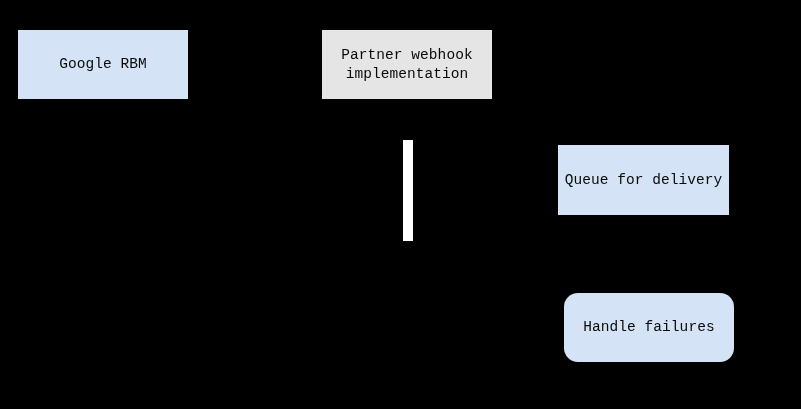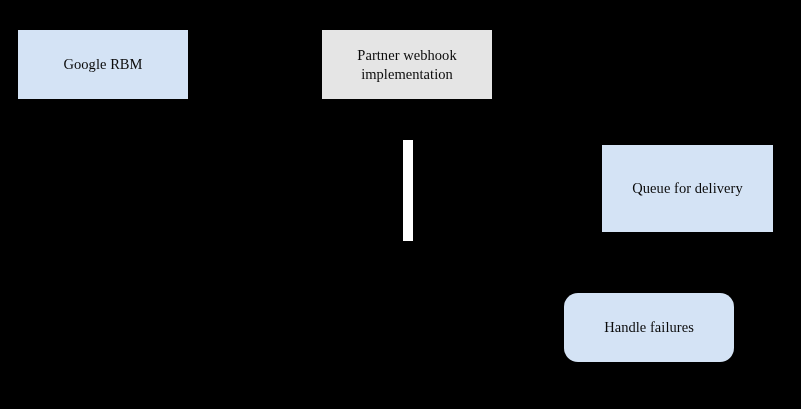--- a/index.html
+++ b/index.html
@@ -8,21 +8,21 @@
     padding: 0;
     background: #000000;
   }
 
   #canvas {
     position: relative;
     width: 801px;
     height: 409px;
     background: #000000;
     overflow: hidden;
-    font-family: Liberation Serif, serif;
+    font-family: Liberation Mono, monospace;
   }
 
   
   .node {
     position: absolute;
     box-sizing: border-box;
     display: flex;
     align-items: center;
     justify-content: center;
     text-align: center;
@@ -55,21 +55,21 @@
 
   <div class="node" id="node-0" style="left: 18px; top: 30px; width: 170px; height: 69px; background: rgb(212, 227, 245); color: rgb(10, 10, 10);">
     <span class="node-label">Google RBM</span>
   </div>
 
   <div class="node" id="node-1" style="left: 322px; top: 30px; width: 170px; height: 69px; background: #e5e5e5; color: rgb(10, 10, 10);">
     <span class="node-label">Partner webhook
 implementation</span>
   </div>
 
-  <div class="node" id="node-2" style="left: 558px; top: 145px; width: 171px; height: 87px; background: rgb(212, 227, 245); color: rgb(10, 10, 10); margin-left: 44px;">
+  <div class="node" id="node-2" style="left: 558px; top: 145px; width: 171px; height: 70px; background: rgb(212, 227, 245); color: rgb(10, 10, 10);">
     <span class="node-label">Queue for delivery</span>
   </div>
 
   <div class="node" id="node-3" style="left: 564px; top: 293px; width: 170px; height: 69px; background: rgb(212, 227, 245); color: rgb(10, 10, 10); border-radius: 14px;">
     <span class="node-label">Handle failures</span>
   </div>
 
   <div class="connector-stem" id="connector-0" style="left: 403px; top: 140px; width: 10px; height: 101px; background: rgb(255, 255, 255);"></div>
 
 </div>

